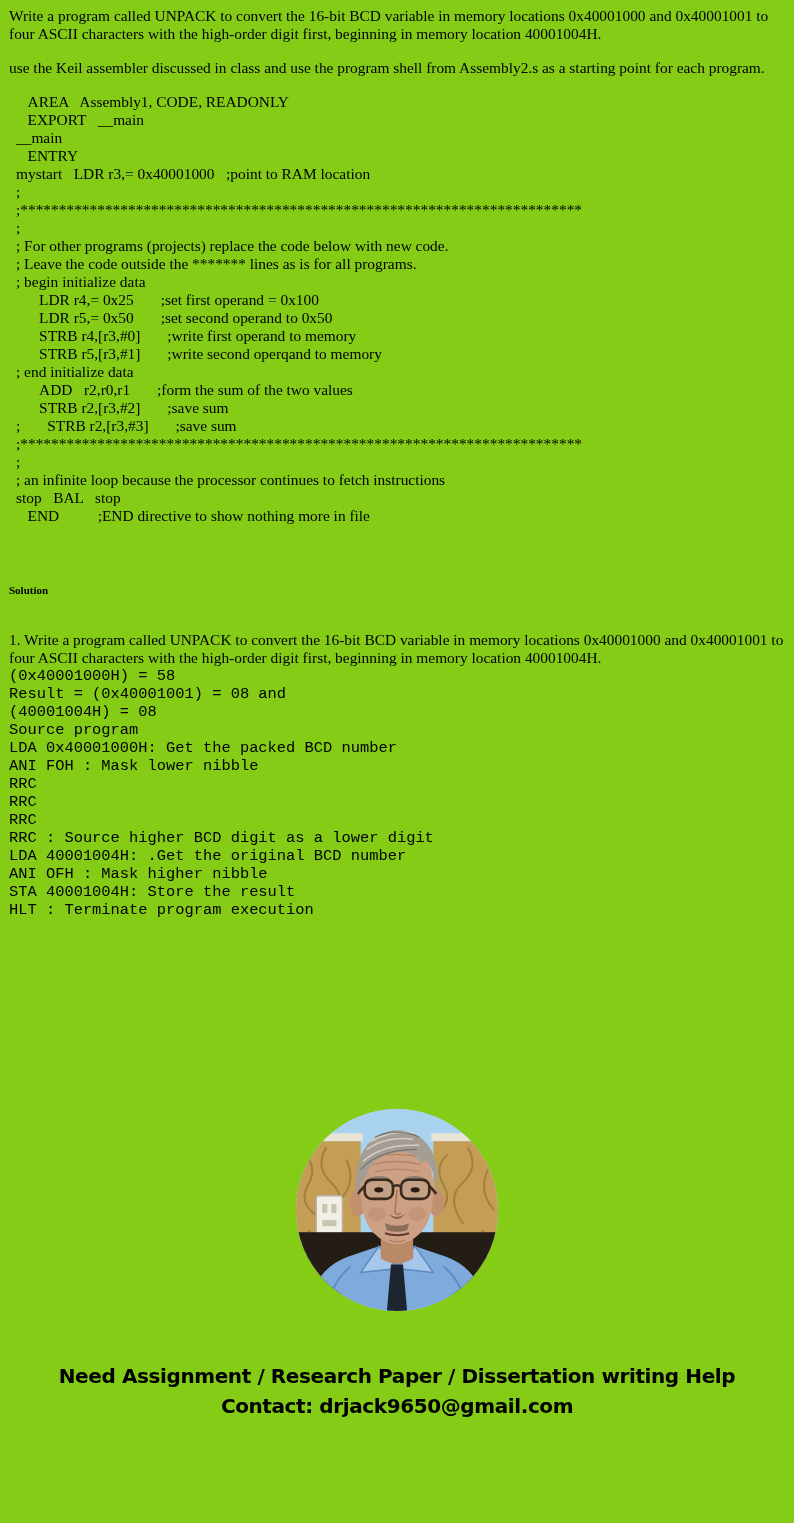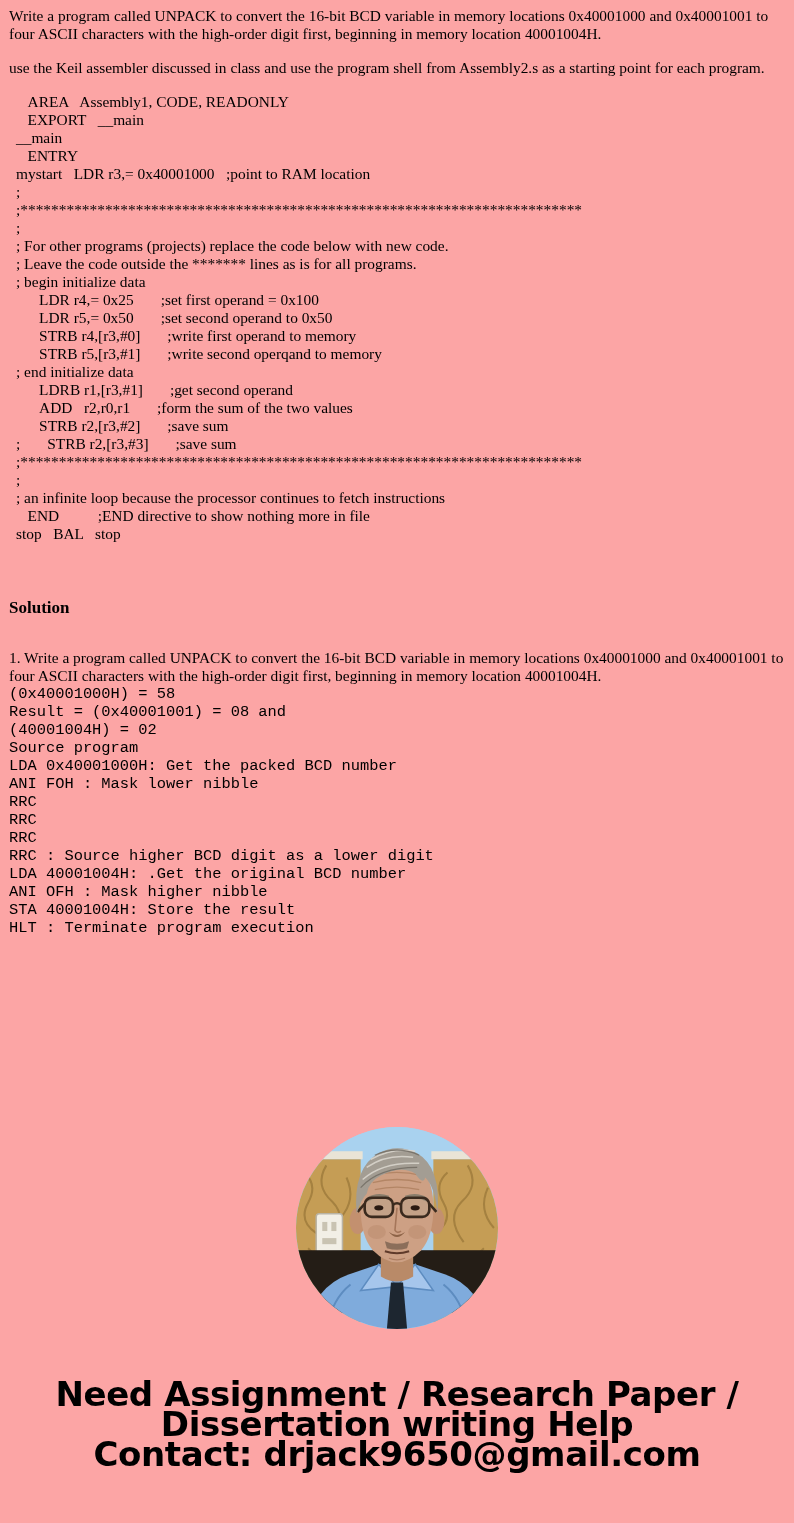--- a/index.html
+++ b/index.html
@@ -1,55 +1,55 @@
 <!DOCTYPE html>
 <html><head>
 <meta charset="utf-8">
 <style>
   html, body { margin:0; padding:0; background:#ffffff; }
   .page {
     position:relative;
     width:794px;
     height:1523px;
-    background:#fca5a5;
+    background:#84cc16;
     overflow:hidden;
     color:#000000;
     font-family:"Liberation Serif", serif;
   }
   .doc {
     padding:7px 6px 0 9px;
     font-size:15.4px;
     line-height:18px;
   }
   .para { margin:0 0 16px 0; }
   .code-block { margin:7px; }
   .code-line, .sol-line { white-space:pre-wrap; min-height:18px; }
   .sol-heading {
-    font-size:17px;
+    font-size:11px;
     font-weight:bold;
     margin:55px 0 0 0;
     line-height:20px;
   }
   .sol-para { margin:31px 0 0 0; }
   .sol-lines { margin:0;font-family:Liberation Mono, monospace; }
   .avatar-wrap {
     width:202px; height:202px;
     border-radius:50%;
     overflow:hidden;
     margin:190px auto 0 auto;
     background:#a9d2ef;
   }
   .avatar-wrap svg { display:block; }
   .footer {
     margin-top:50px;
     padding:0 28px;
     text-align:center;
     font-family:"DejaVu Sans", sans-serif;
     font-weight:bold;
-    font-size:34px;
+    font-size:20px;
     line-height:30px;
     letter-spacing:-0.4px;
     color:#000000;
   }
 </style>
 </head>
 <body>
 
 <div class="page">
 
@@ -67,38 +67,37 @@
       <div class="code-line">;*************************************************************************</div>
       <div class="code-line">;</div>
       <div class="code-line">; For other programs (projects) replace the code below with new code.</div>
       <div class="code-line">; Leave the code outside the ******* lines as is for all programs.</div>
       <div class="code-line">; begin initialize data</div>
       <div class="code-line">      LDR r4,= 0x25       ;set first operand = 0x100</div>
       <div class="code-line">      LDR r5,= 0x50       ;set second operand to 0x50</div>
       <div class="code-line">      STRB r4,[r3,#0]       ;write first operand to memory</div>
       <div class="code-line">      STRB r5,[r3,#1]       ;write second operqand to memory</div>
       <div class="code-line">; end initialize data</div>
-      <div class="code-line">      LDRB r1,[r3,#1]       ;get second operand</div>
       <div class="code-line">      ADD   r2,r0,r1       ;form the sum of the two values</div>
       <div class="code-line">      STRB r2,[r3,#2]       ;save sum</div>
       <div class="code-line">;       STRB r2,[r3,#3]       ;save sum</div>
       <div class="code-line">;*************************************************************************</div>
       <div class="code-line">;</div>
       <div class="code-line">; an infinite loop because the processor continues to fetch instructions</div>
+      <div class="code-line">stop   BAL   stop</div>
       <div class="code-line">   END          ;END directive to show nothing more in file</div>
-      <div class="code-line">stop   BAL   stop</div>
     </div>
 
     <h2 class="sol-heading">Solution</h2>
     <p class="para sol-para">1. Write a program called UNPACK to convert the 16-bit BCD variable in memory locations 0x40001000 and 0x40001001 to four ASCII characters with the high-order digit first, beginning in memory location 40001004H.</p>
 
     <div class="sol-lines">
       <div class="sol-line">(0x40001000H) = 58</div>
       <div class="sol-line">Result = (0x40001001) = 08 and</div>
-      <div class="sol-line">(40001004H) = 02</div>
+      <div class="sol-line">(40001004H) = 08</div>
       <div class="sol-line">Source program</div>
       <div class="sol-line">LDA 0x40001000H: Get the packed BCD number</div>
       <div class="sol-line">ANI FOH : Mask lower nibble</div>
       <div class="sol-line">RRC</div>
       <div class="sol-line">RRC</div>
       <div class="sol-line">RRC</div>
       <div class="sol-line">RRC : Source higher BCD digit as a lower digit</div>
       <div class="sol-line">LDA 40001004H: .Get the original BCD number</div>
       <div class="sol-line">ANI OFH : Mask higher nibble</div>
       <div class="sol-line">STA 40001004H: Store the result</div>

